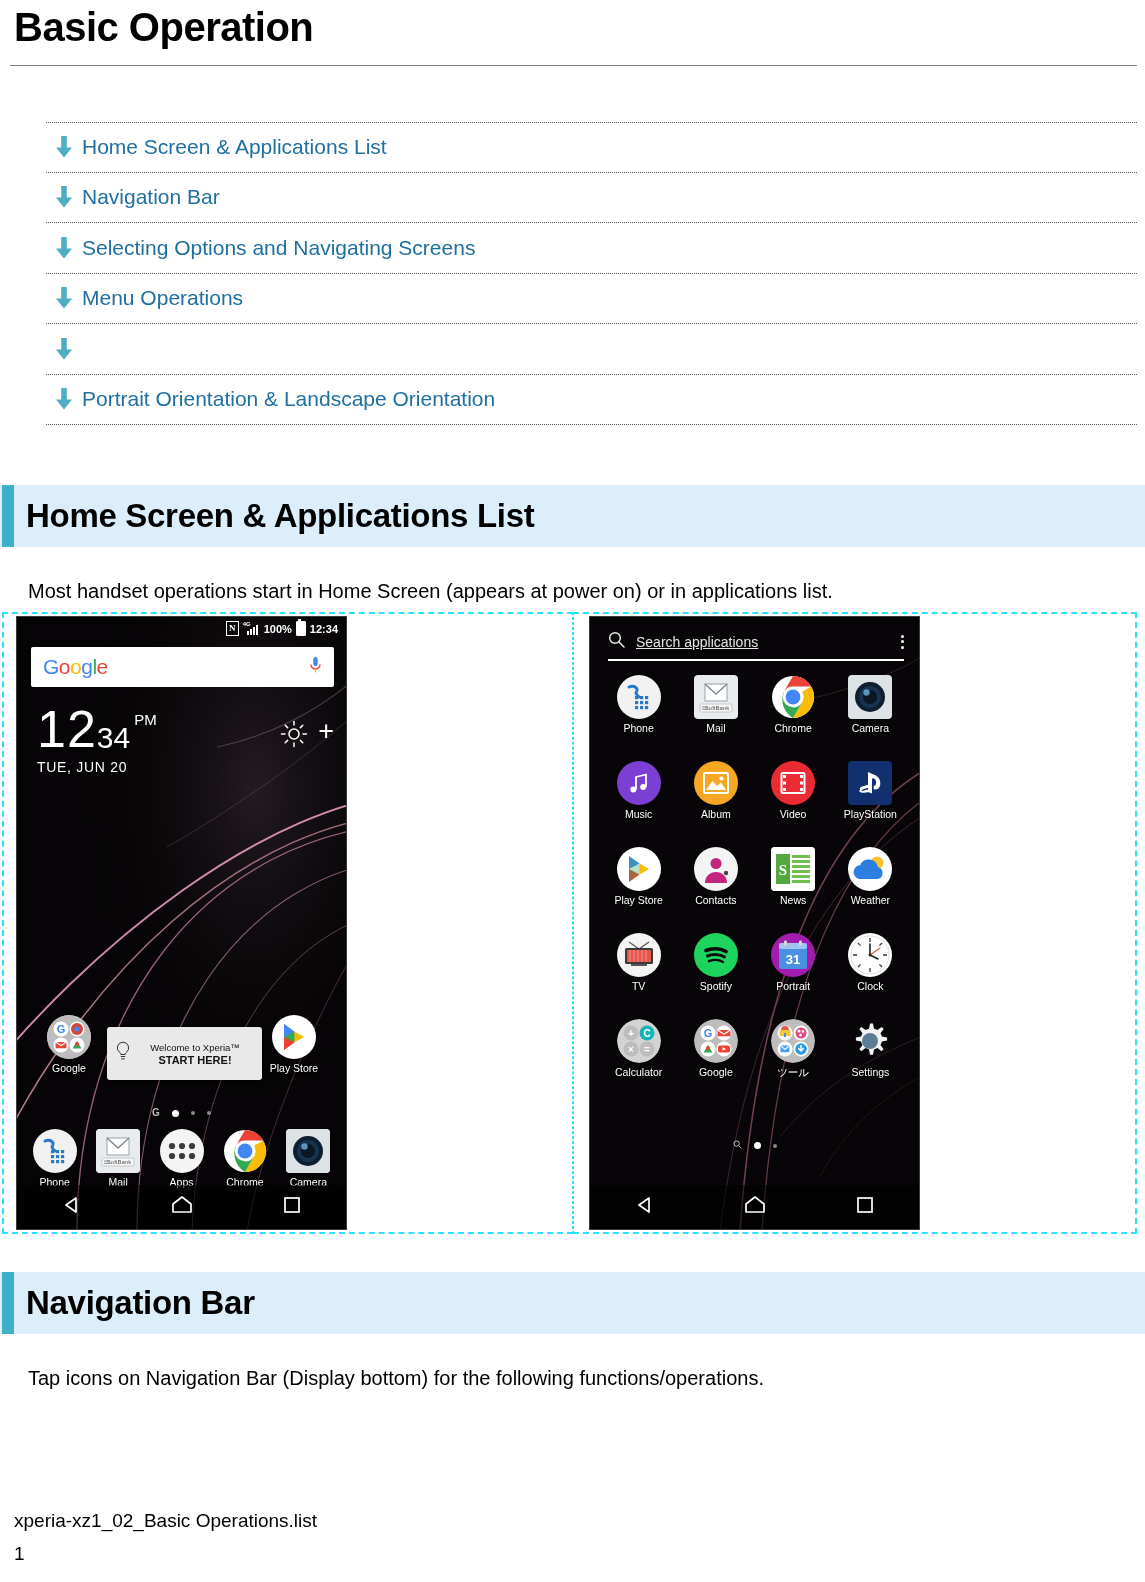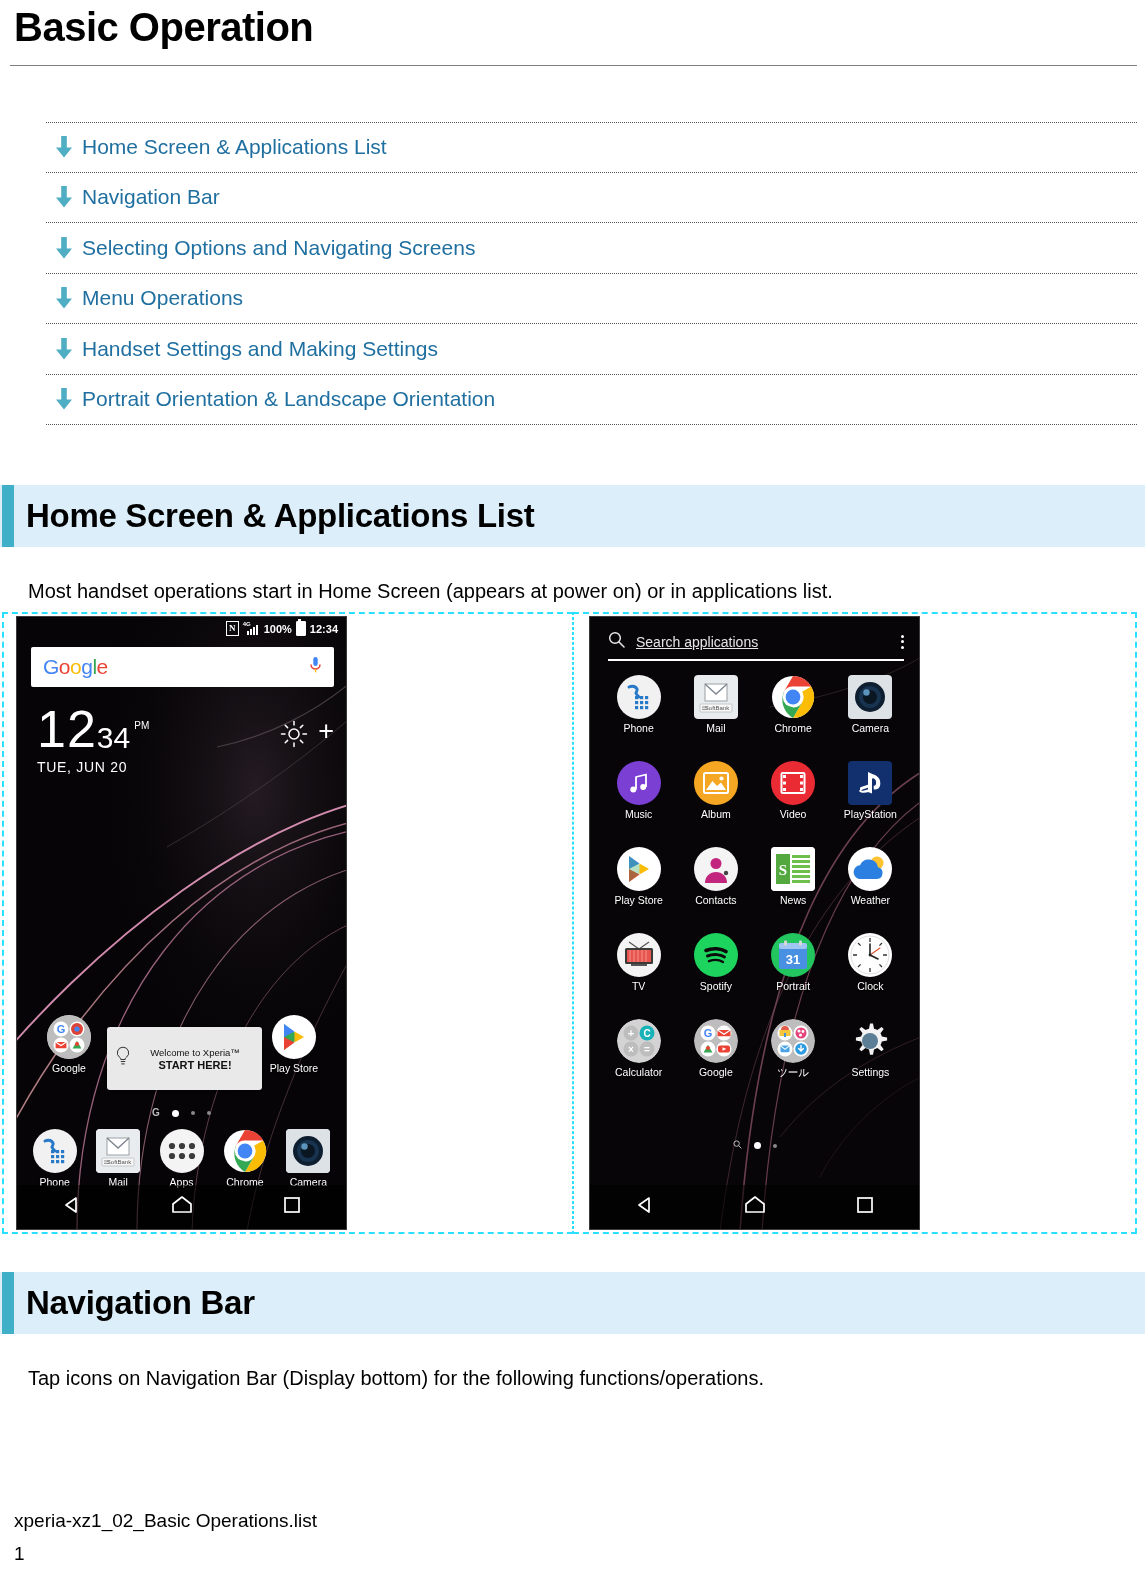--- a/index.html
+++ b/index.html
@@ -209,21 +209,21 @@
   
   .clockw {
     position: absolute;
     left: 20px; top: 88px;
     color: #fff;
     z-index: 4;
   }
   .clockw .hm { display:flex; align-items:flex-start; }
   .clockw .big { font-size: 52px; font-weight: 200; line-height: 48px; letter-spacing:1px;}
   .clockw .mid { font-size: 30px; font-weight: 300; line-height: 30px; margin-top:18px; }
-  .clockw .ampm { font-size: 10px; font-weight: 400; margin-top: 15px; margin-left: 4px;}
+  .clockw .ampm { font-size: 15px; font-weight: 400; margin-top: 6px; margin-left: 4px;}
   .clockw .date { font-size: 14px; letter-spacing: 0.7px; margin-top: 6px;}
   .wsun {
     position:absolute; right: 38px; top: 103px; z-index:4;
   }
   .wplus {
     position:absolute; right: 12px; top: 104px; color:#fff;
     font-size: 27px; font-weight: 300; line-height: 20px; z-index:4;
   }
 
   
@@ -252,21 +252,21 @@
     display: flex; align-items: center; justify-content: center;
     overflow: hidden;
     position: relative;
   }
   .ico.sq { border-radius: 4px; }
 
   
   .welcome {
     position: absolute;
     left: 90px; top: 410px;
-    width: 155px; height: 63px;
+    width: 155px; height: 53px;
     background: #e9e9e9;
     border-radius: 3px;
     display: flex; align-items: center; gap: 5px;
     padding: 0 8px;
     box-sizing: border-box;
     z-index: 5;
     box-shadow: 0 1px 3px rgba(0,0,0,.5);
   }
   .welcome .wtxt { font-size: 9.5px; color:#111; line-height: 13px; text-align:center; flex:1;}
   .welcome .wtxt b { font-size: 11px; }
@@ -365,21 +365,20 @@
         </svg>
     </span>
     <span class="toc-link">Menu Operations</span>
   </div>
   <div class="toc-row">
     <span class="toc-arrow">
       <svg width="18" height="24" viewBox="0 0 18 24">
           <path d="M6.2 1 H11.8 V12.5 H17 L9 22.6 L1 12.5 H6.2 Z" fill="#4FAEC3"></path>
         </svg>
     </span>
-    <span class="toc-link">Handset Settings and Making Settings</span>
   </div>
   <div class="toc-row">
     <span class="toc-arrow">
       <svg width="18" height="24" viewBox="0 0 18 24">
           <path d="M6.2 1 H11.8 V12.5 H17 L9 22.6 L1 12.5 H6.2 Z" fill="#4FAEC3"></path>
         </svg>
     </span>
     <span class="toc-link">Portrait Orientation &amp; Landscape Orientation</span>
   </div>
 </div>
@@ -848,21 +847,21 @@
                 <g fill="none" stroke="#0b0b0b" stroke-linecap="round">
                   <path d="M7 12.5 c7 -3 15 -2 20 1" stroke-width="3.6"></path>
                   <path d="M8.5 18 c6 -2.4 13 -1.6 17 1" stroke-width="3"></path>
                   <path d="M10 23.2 c5 -1.9 10.6 -1.3 14 0.8" stroke-width="2.4"></path>
                 </g>
               </svg>
           </span>
           <span class="lbl">Spotify</span>
         </div>
         <div class="app">
-          <span class="ico" style="background:#22c55e;">
+          <span class="ico" style="background:#a21caf;">
             <svg width="32" height="32" viewBox="0 0 32 32">
                 <rect x="2" y="4" width="28" height="26" rx="2" fill="#4A90E2"></rect>
                 <rect x="2" y="4" width="28" height="6" rx="2" fill="#9fc5f0"></rect>
                 <rect x="7" y="1.5" width="3" height="5" rx="1.2" fill="#d8d8d8"></rect>
                 <rect x="22" y="1.5" width="3" height="5" rx="1.2" fill="#d8d8d8"></rect>
                 <text x="16" y="25" font-size="13" font-weight="bold" fill="#fff" text-anchor="middle" font-family="Liberation Sans">31</text>
               </svg>
           </span>
           <span class="lbl">Portrait</span>
         </div>

